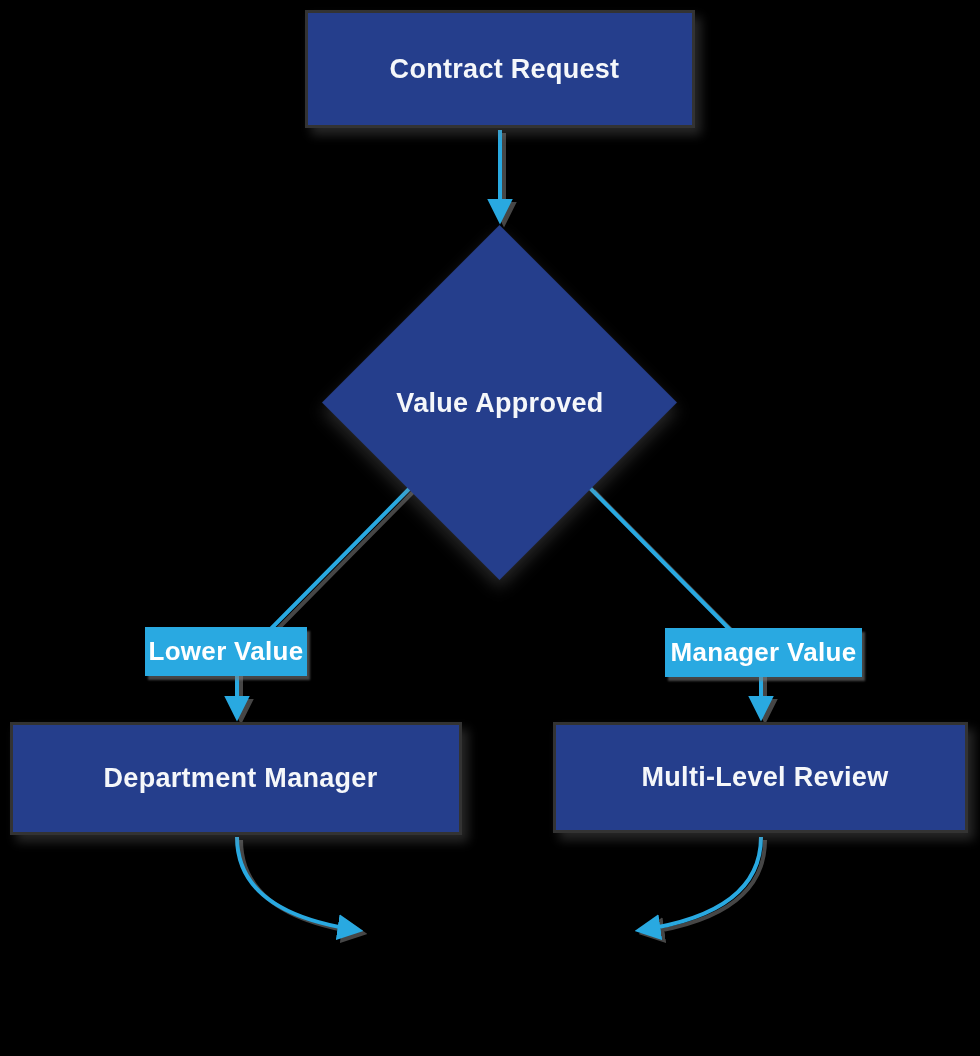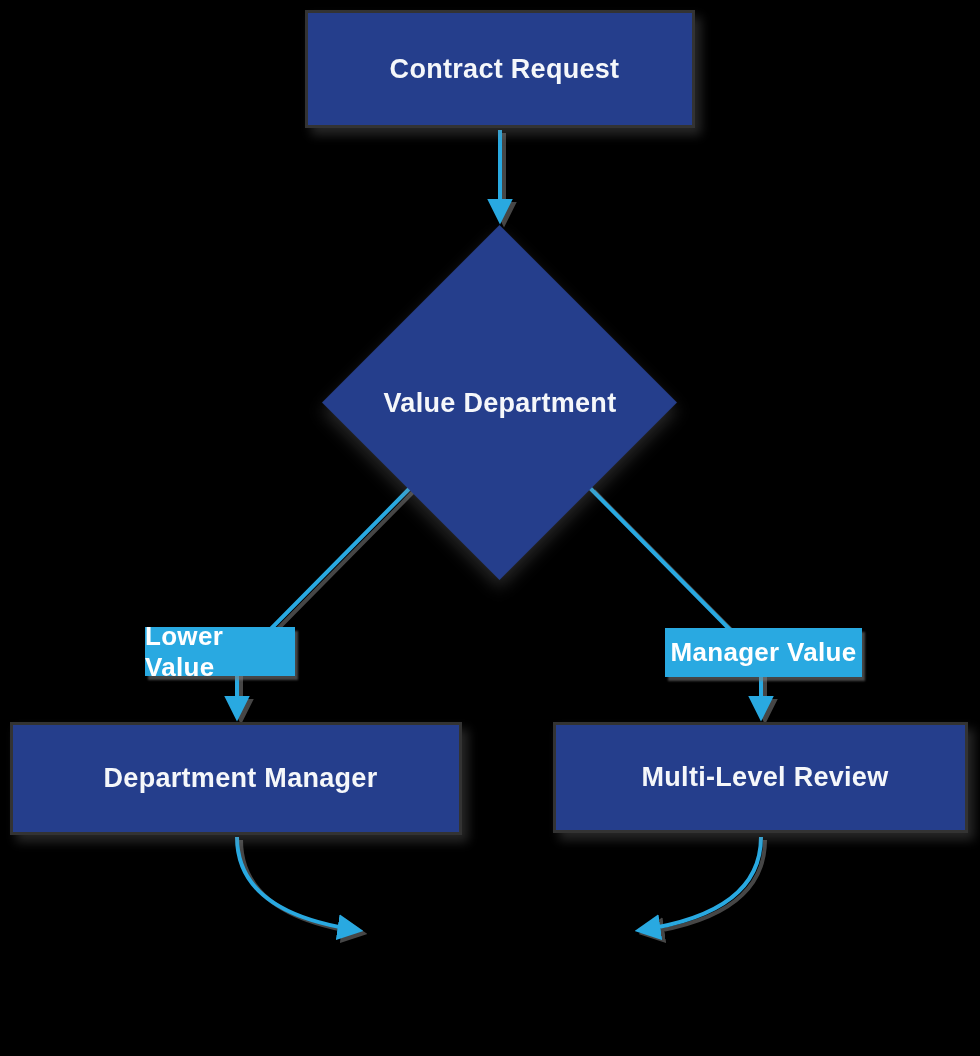--- a/index.html
+++ b/index.html
@@ -86,21 +86,21 @@
     background: var(--accent, #29a9e1);
     color: var(--label-text, #fff);
     display: flex;
     align-items: center;
     justify-content: center;
     font-size: 26px;
     font-weight: 600;
     letter-spacing: 0.3px;
     box-shadow: 3px 4px 2px rgba(128,128,128,0.55);
   }
-  #edge-label-lower-value  { left: 145px; top: 627px; width: 150px; height: 49px; }
+  #edge-label-lower-value  { left: 145px; top: 627px; width: 162px; height: 49px; }
   #edge-label-higher-value { left: 665px; top: 628px; width: 197px; height: 49px; }
 </style>
 </head>
 <body>
 
 <div class="canvas">
 
   <svg class="edges-svg" viewBox="0 0 980 1056" xmlns="http://www.w3.org/2000/svg">
     <defs>
       <marker id="ah" viewBox="0 0 10 10" refX="7.5" refY="5" markerUnits="userSpaceOnUse" markerWidth="26" markerHeight="26" orient="auto">
@@ -113,21 +113,21 @@
     <path class="edge-path" marker-end="url(#ah)" d="M 237 837 C 237 886 274 918 357 930"></path>
     <path class="edge-path" marker-end="url(#ah)" d="M 761 837 C 761 886 724 918 641 930"></path>
   </svg>
 
   <div class="node-box" id="node-contract-request">
     <span>Contract Request</span>
   </div>
 
   <div class="diamond-node">
     <div class="diamond-shape"></div>
-    <div class="diamond-label">Value Department</div>
+    <div class="diamond-label">Value Approved</div>
   </div>
 
   <div class="edge-label" id="edge-label-lower-value">
     <span>Lower Value</span>
   </div>
 
   <div class="edge-label" id="edge-label-higher-value">
     <span>Manager Value</span>
   </div>
 

